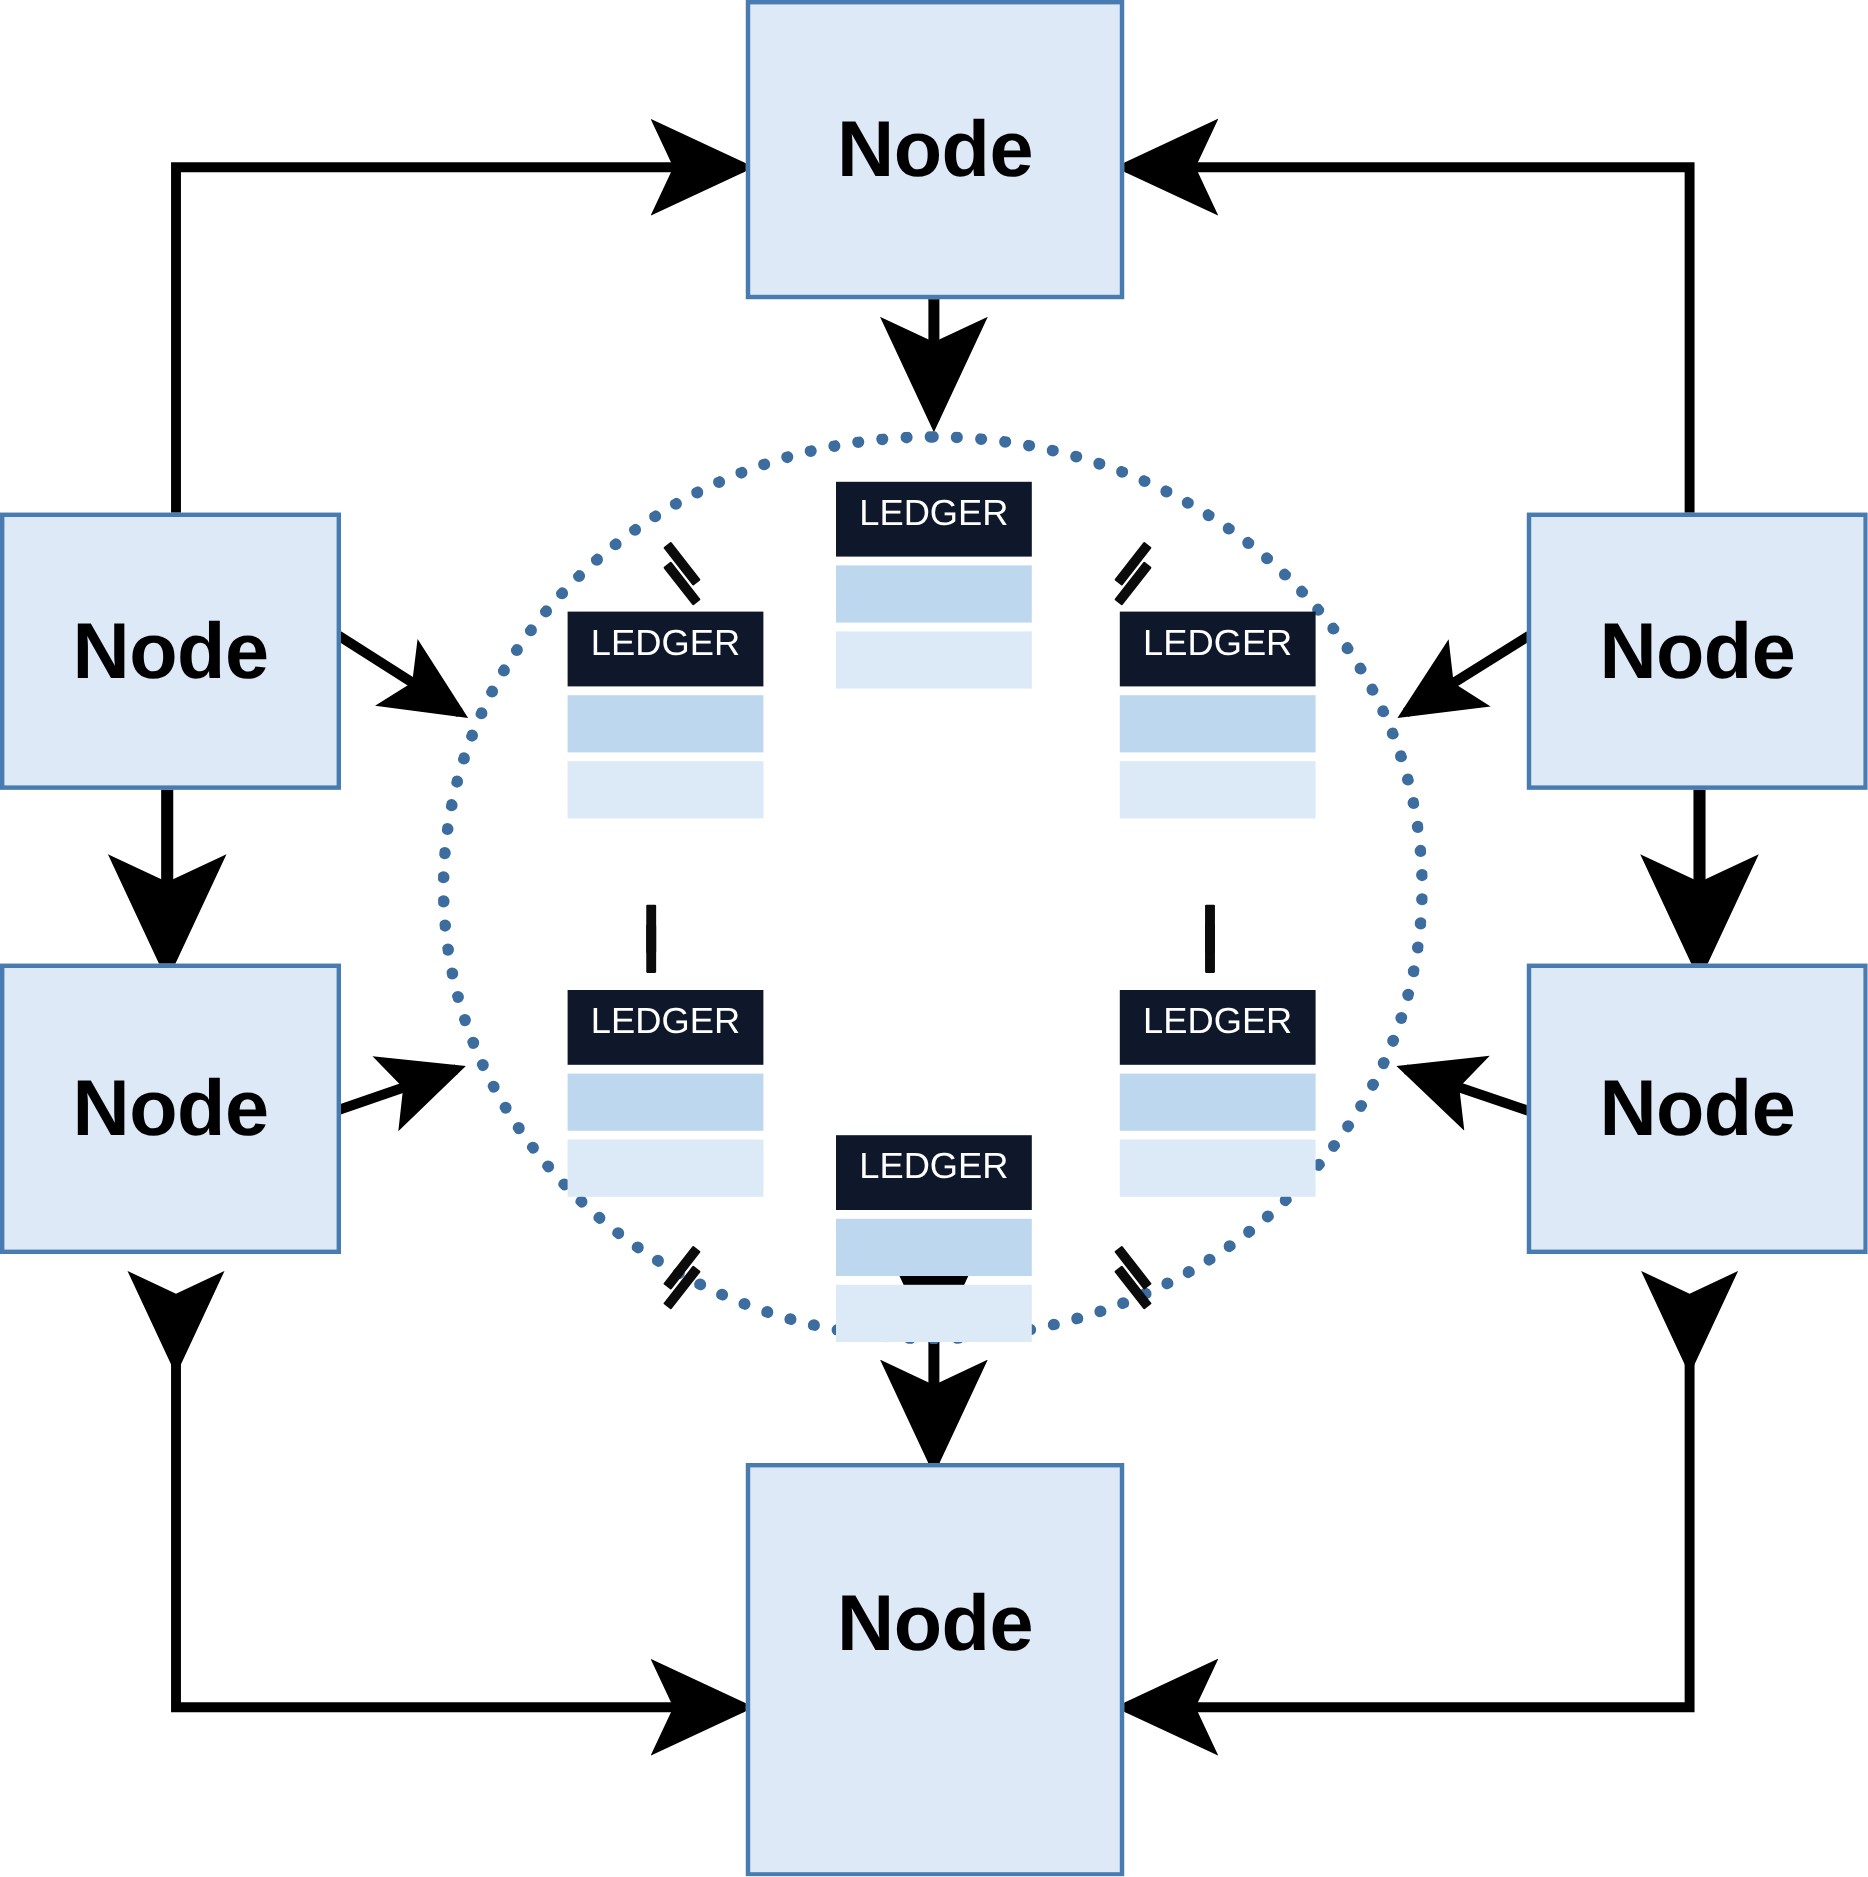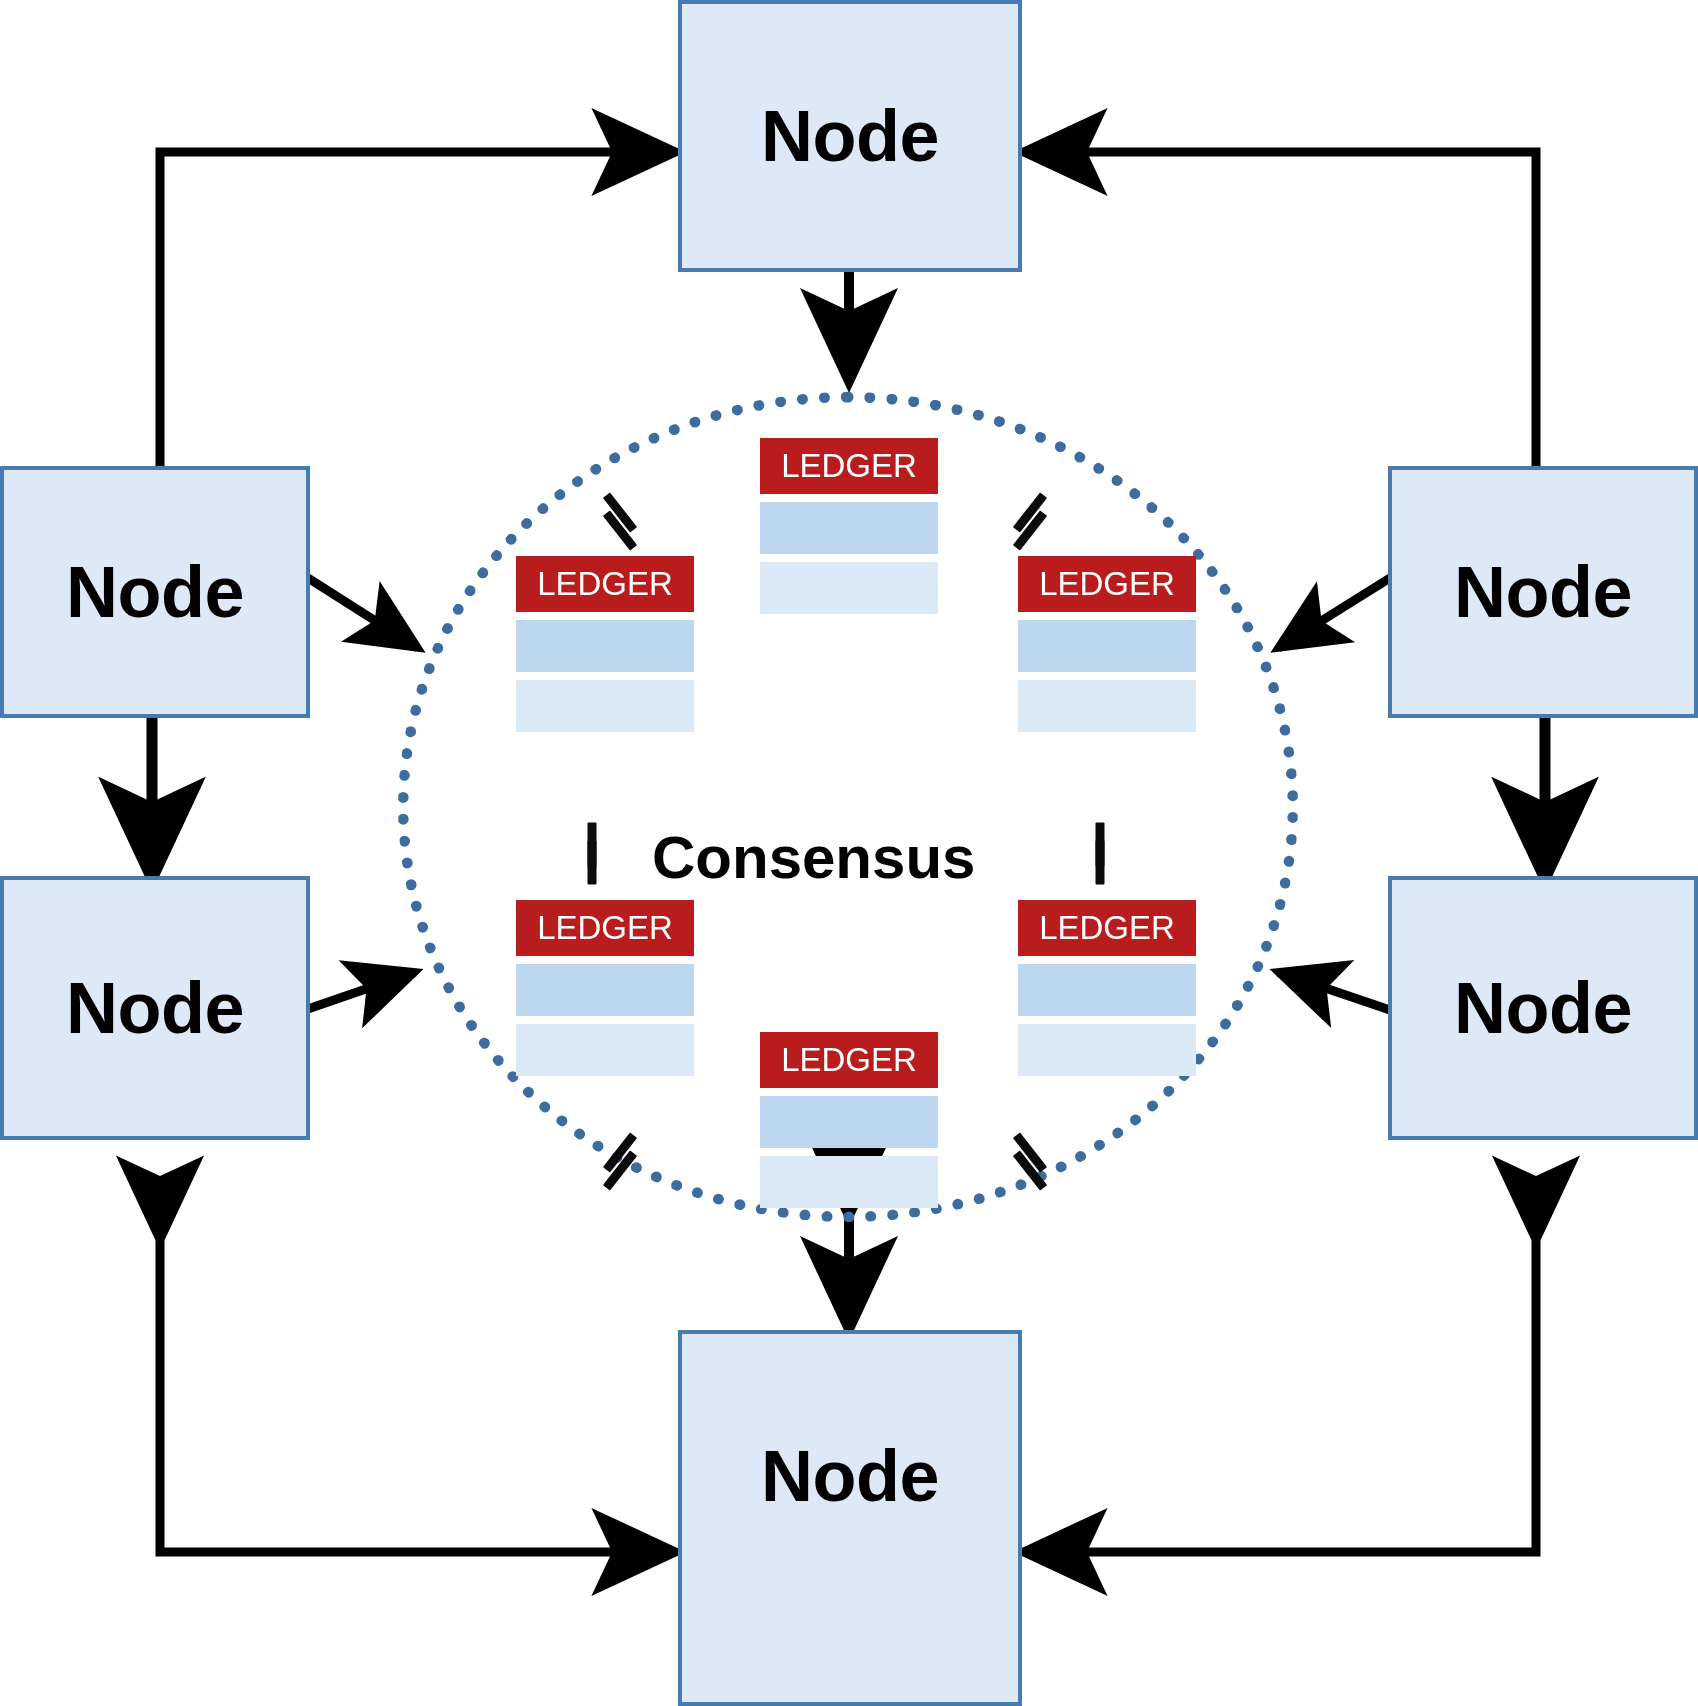--- a/index.html
+++ b/index.html
@@ -24,22 +24,22 @@
   .circle{
     position:absolute;
     border-radius:50%;
     border:11px dotted #3c6d9e;
     box-sizing:border-box;
   }
 
   
   .ledger{position:absolute;width:178px;}
   .ledger .hdr{
-    background:#b91c1c;color:#ffffff;
-    font-size:33px;line-height:56px;height:56px;
+    background:#0f172a;color:#ffffff;
+    font-size:33px;line-height:56px;height:68px;
     text-align:center;font-weight:400;
     font-family:"Liberation Sans",sans-serif;
   }
   .ledger .row1{background:#bdd7ef;height:52px;margin-top:8px;}
   .ledger .row2{background:#dce9f7;height:52px;margin-top:8px;}
 
   .consensus{
     position:absolute;
     font-size:60px;font-weight:700;color:#000;
     font-family:"Liberation Sans",sans-serif;
@@ -181,15 +181,14 @@
 
   <div class="eq sl" style="left:598px;top:1140px;">
     <i></i>
       <i></i>
   </div>
   <div class="eq sr" style="left:1008px;top:1140px;">
     <i></i>
       <i></i>
   </div>
 
-  <div class="consensus" style="left:652px;top:828px;">Consensus</div>
 
 </div>
 
 </body></html>

